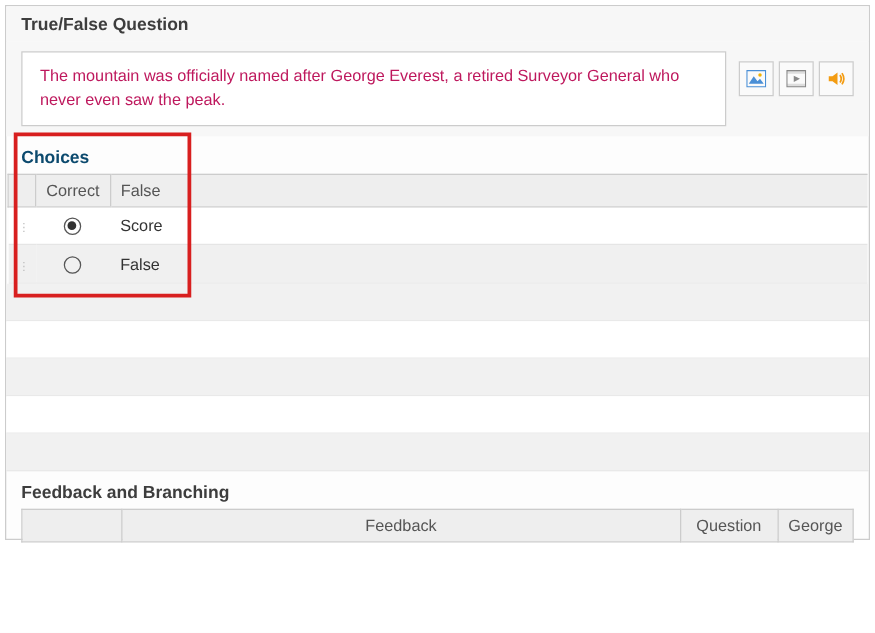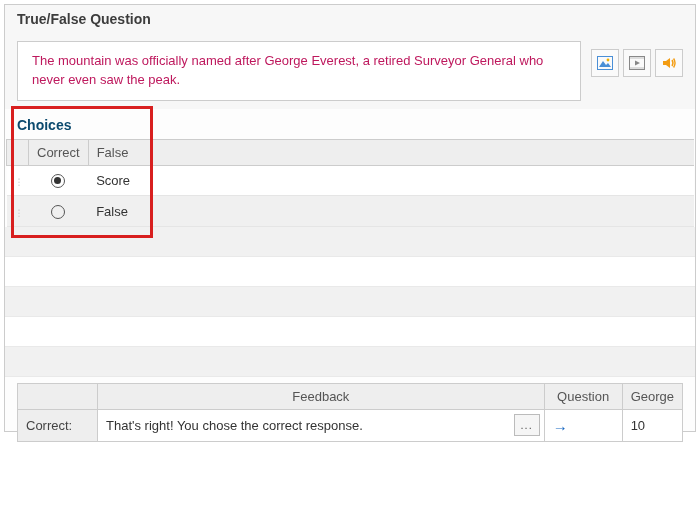--- a/index.html
+++ b/index.html
@@ -217,36 +217,28 @@
     <div class="empty-rows">
       <div></div>
         <div></div>
         <div></div>
         <div></div>
         <div></div>
     </div>
   </div>
 
   <div class="feedback-section">
+    <div class="feedback-header">Feedback and Branching</div>
     <table class="fb-table">
       <thead>
         <tr>
           <th style="width:80px"></th>
           <th>Feedback</th>
           <th style="width:78px">Question</th>
           <th style="width:54px">George</th>
         </tr>
       </thead>
       <tbody>
-        <tr>
-          <td class="lbl-cell">Correct:</td>
-          <td class="fb-feedback-cell">
-            <span>That's right! You chose the correct response.</span>
-            <span class="ellipsis-btn">...</span>
-          </td>
-          <td class="branch-cell"><span class="arrow">→</span></td>
-          <td class="score-cell">10</td>
-        </tr>
       </tbody>
     </table>
   </div>
 
 </div>
 
 </body></html>

